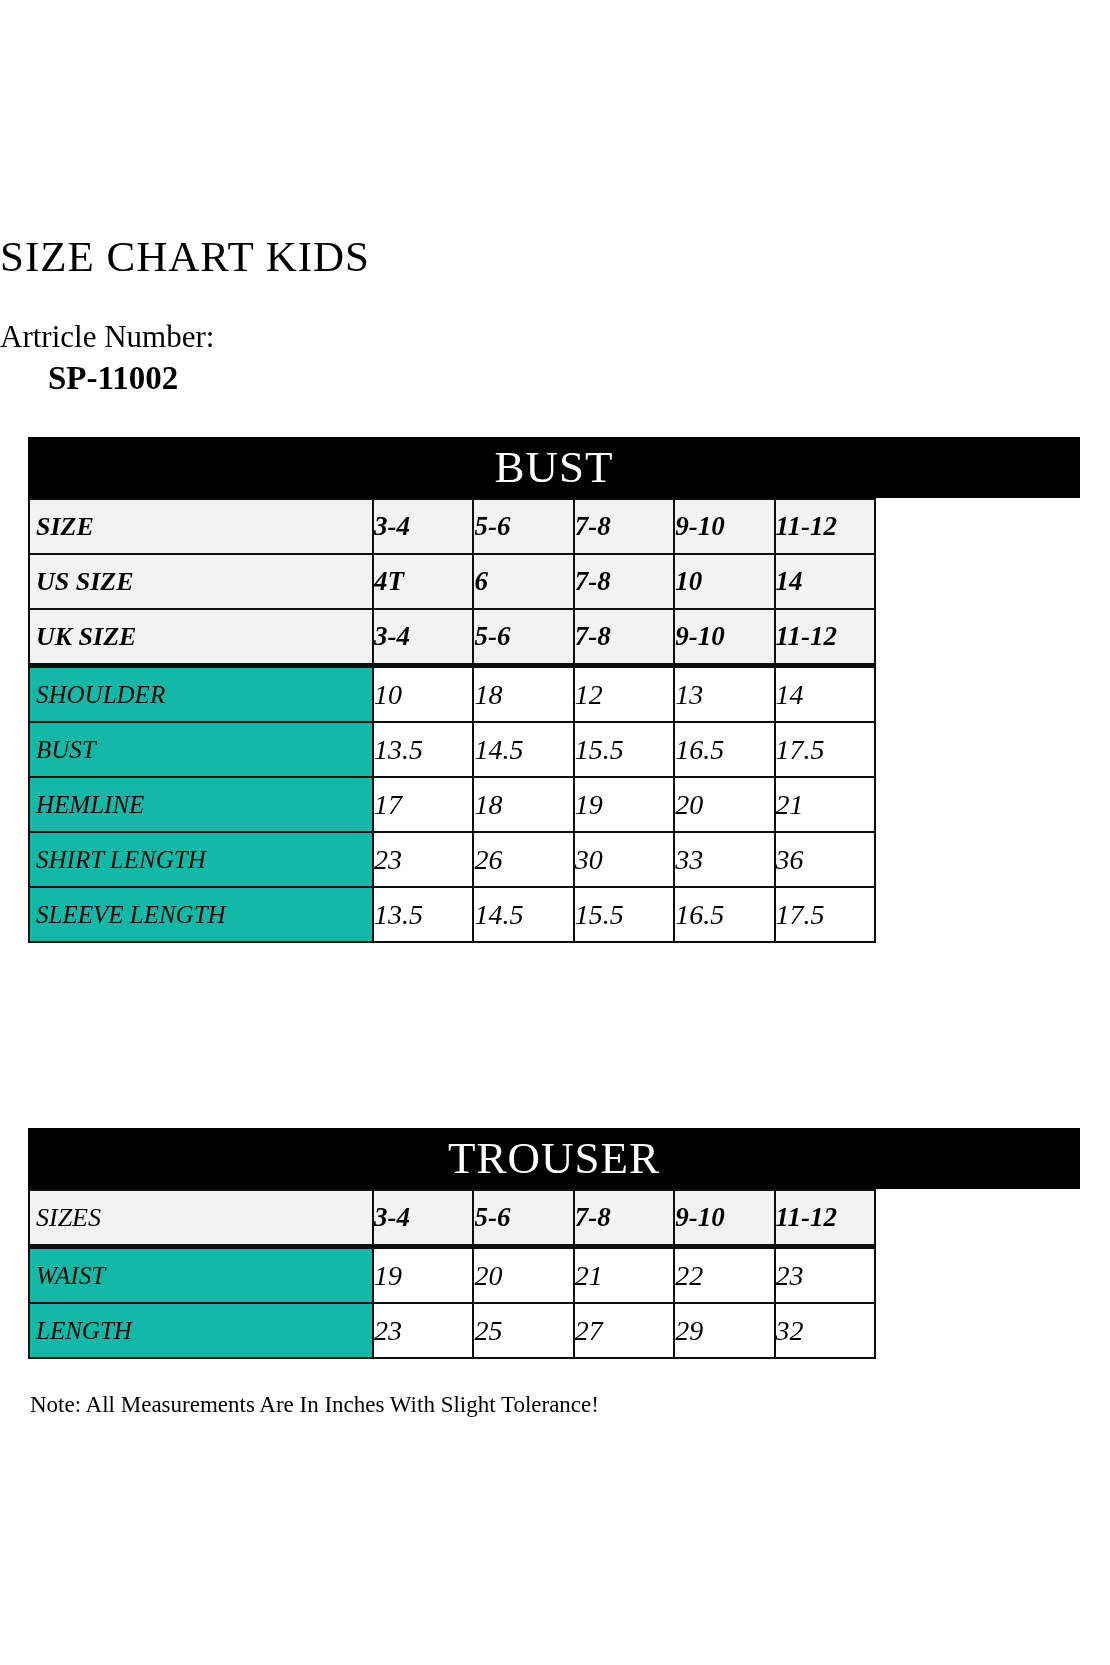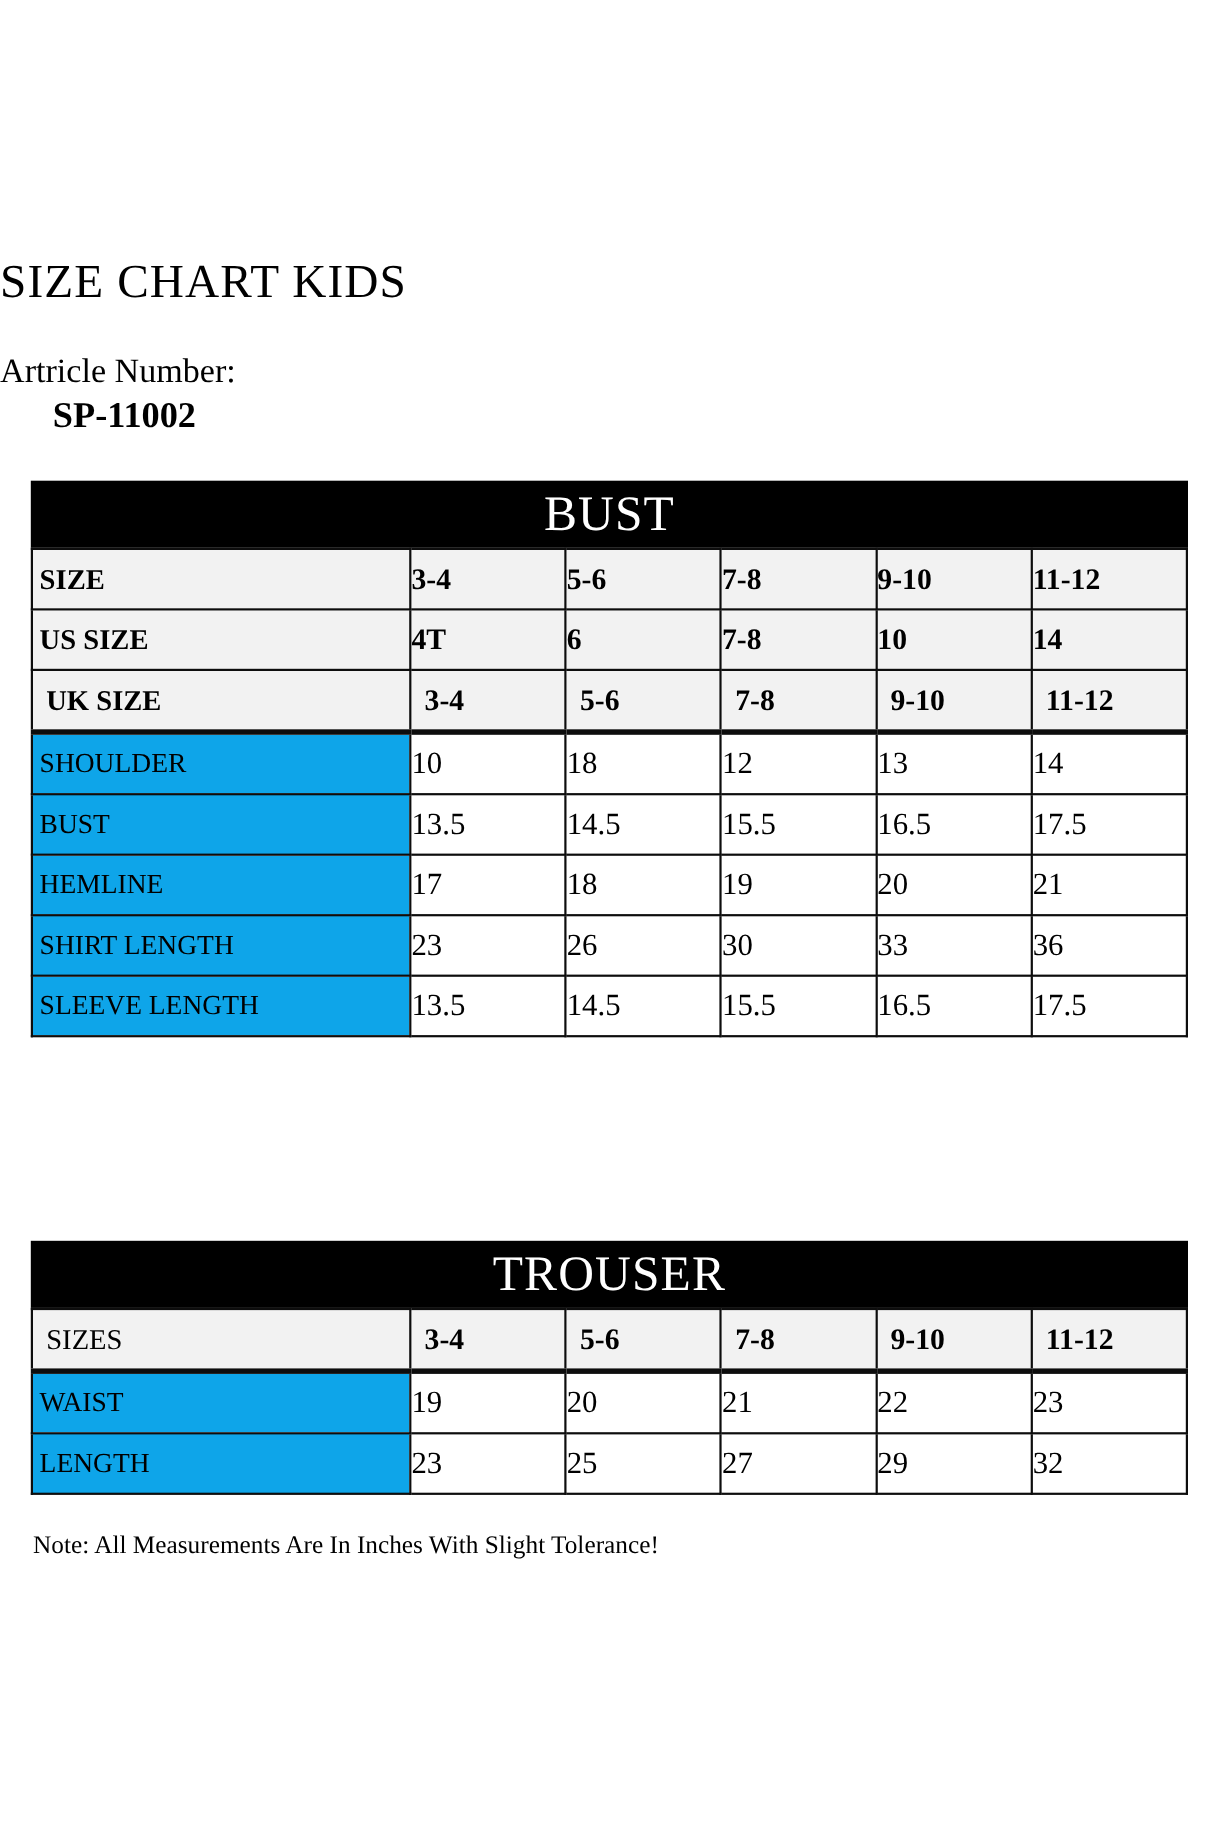--- a/index.html
+++ b/index.html
@@ -57,50 +57,51 @@
     background: #000000;
     color: #ffffff;
     text-align: center;
     font-size: 45px;
     letter-spacing: 1px;
   }
 
   table.size-table {
     border-collapse: collapse;
     table-layout: fixed;
-    width: 1052px;
+    width: 848px;
     border: 2px solid #0d0d0d;
+    font-style: italic;
   }
   col.c-label { width: 344px; }
 
   td {
     border: 2px solid #0d0d0d;
     height: 53px;
     padding: 0;
     vertical-align: middle;
     overflow: hidden;
   }
   td.label-cell {
     text-align: left;
     padding-left: 6px;
-    background: #0ea5e9;
+    background: #14b8a6;
   }
   td.value-cell { }
 
   
   tr.row-size td            { background: #f2f2f2; }
   tr.row-size td.label-cell { font-weight: bold; font-size: 26px; }
   tr.row-size td.value-cell { font-weight: bold; font-size: 27px; }
   tr.label-plain td.label-cell { font-weight: normal; font-size: 26px; }
 
   
   tr.row-measure td.label-cell { font-size: 25px; font-weight: normal; }
   tr.row-measure td.value-cell { background: #ffffff; font-size: 28px; }
 
-  tr.thick-bottom td { border-bottom-width: 5px; padding-left: 12px; }
+  tr.thick-bottom td { border-bottom-width: 5px; }
 
   
   .note {
     position: absolute;
     left: 30px;
     top: 1392px;
     font-size: 23px;
     white-space: nowrap;
   }
 </style>

